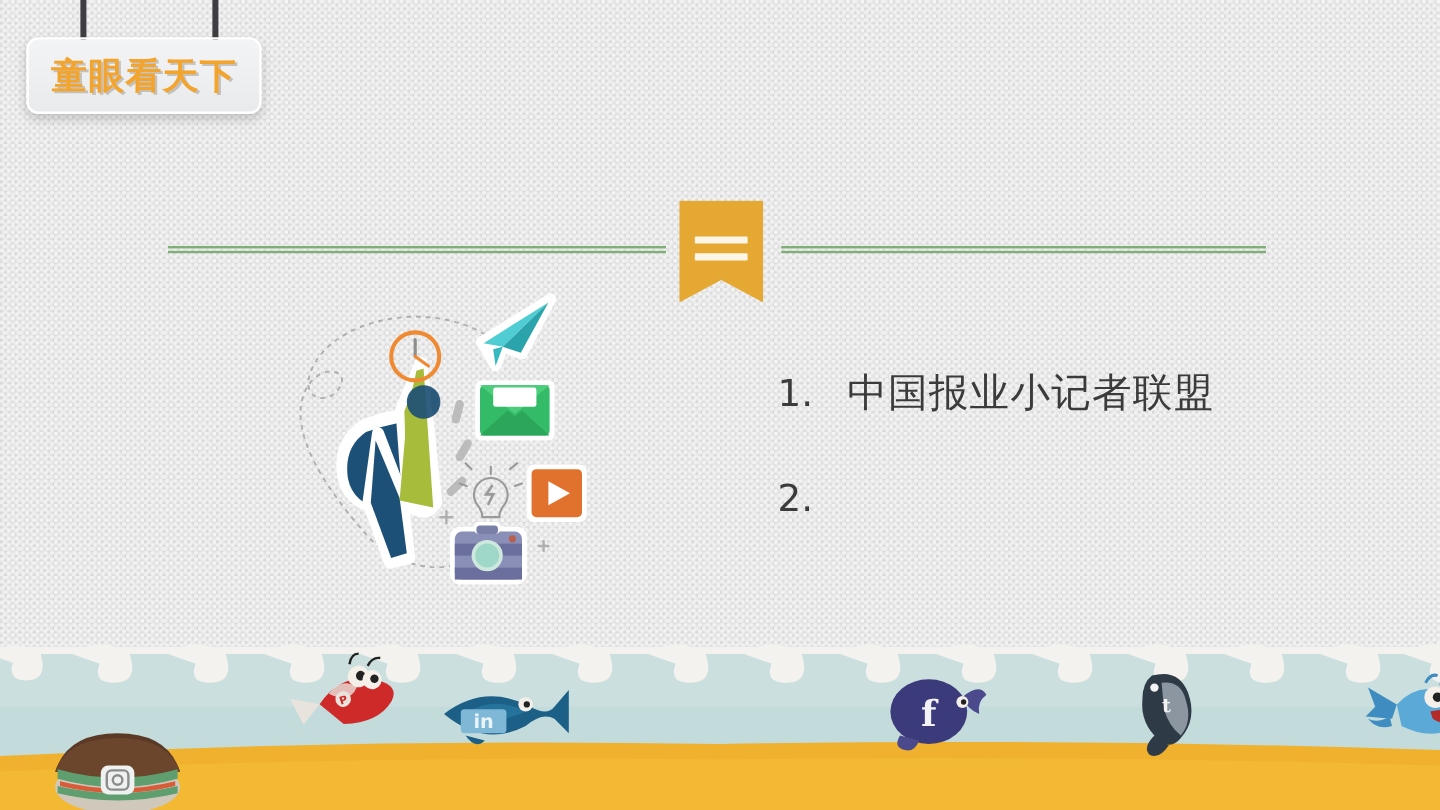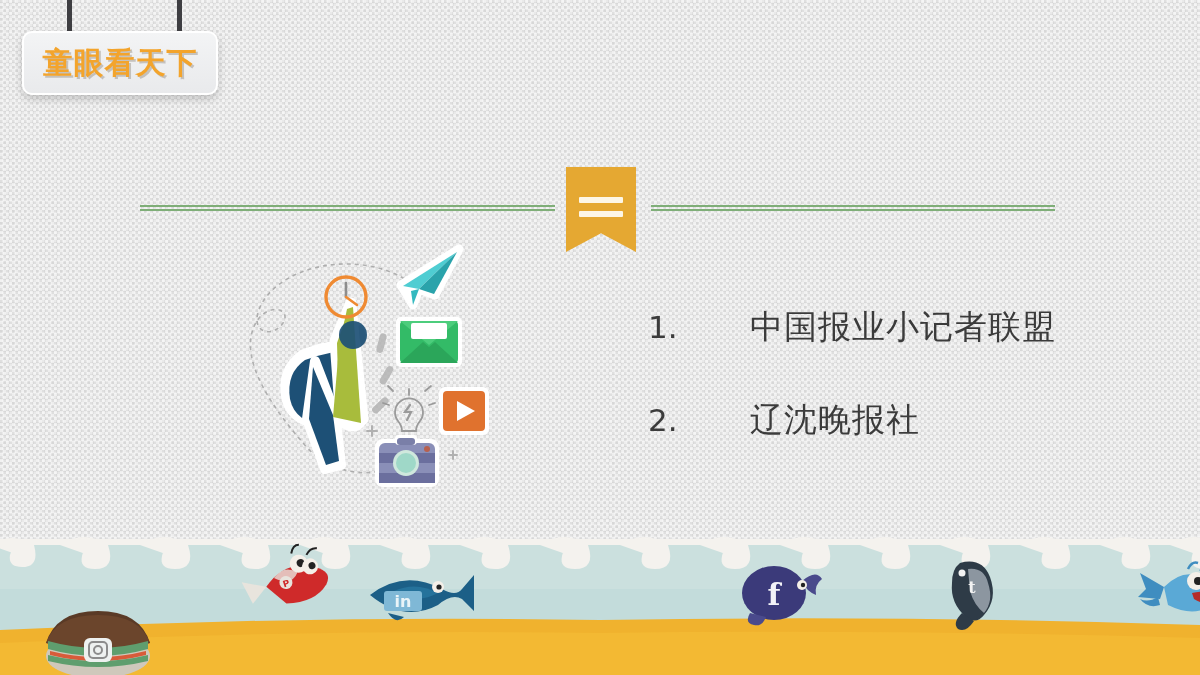--- a/index.html
+++ b/index.html
@@ -69,21 +69,21 @@
     box-shadow:2px 3px 6px rgba(0,0,0,.16);
   }
   .ribbon .bar{ position:absolute; left:13px; width:44px; height:6px; background:#fdf6e6; border-radius:1px; }
   .ribbon .bar.b1{ top:30px; }
   .ribbon .bar.b2{ top:44px; }
 
   
   .list{ position:absolute; left:648px; top:305px; width:470px; }
   .li{ display:flex; align-items:baseline; color:#3b3b3b; font-size:33px; margin-bottom:48px; }
   .li .num{ width:58px; flex:0 0 58px; font-size:31px; }
-  .li .txt{ letter-spacing:1px;margin-left:44px; }
+  .li .txt{ letter-spacing:1px; }
 
   
   .art{ position:absolute; left:243px; top:243px; width:280px; height:260px; }
   .art svg{ width:280px; height:260px; display:block; }
 
   
   .sea{ position:absolute; left:0; bottom:0; width:1200px; height:150px; }
   .sea svg{ width:1200px; height:150px; display:block; }
 </style>
 </head>
@@ -105,21 +105,20 @@
     <span class="bar b2"></span>
   </div>
 
   <div class="list">
     <div class="li">
       <span class="num">1.</span>
       <span class="txt">中国报业小记者联盟</span>
     </div>
     <div class="li">
       <span class="num">2.</span>
-      <span class="txt">辽沈晚报社</span>
     </div>
   </div>
 
   <div class="art">
     <svg viewBox="0 0 280 260" xmlns="http://www.w3.org/2000/svg">
 
       <g fill="none" stroke="#9c9c9c" stroke-width="1.6" stroke-dasharray="4 4" opacity=".75">
         <path d="M168 40 C120 6, 40 20, 18 62 C4 90, 30 96, 40 80 C50 64, 20 58, 10 86 C-2 120, 30 165, 60 200 C86 232, 130 236, 150 222"></path>
         <path d="M150 222 C170 210, 150 196, 134 204"></path>
       </g>

